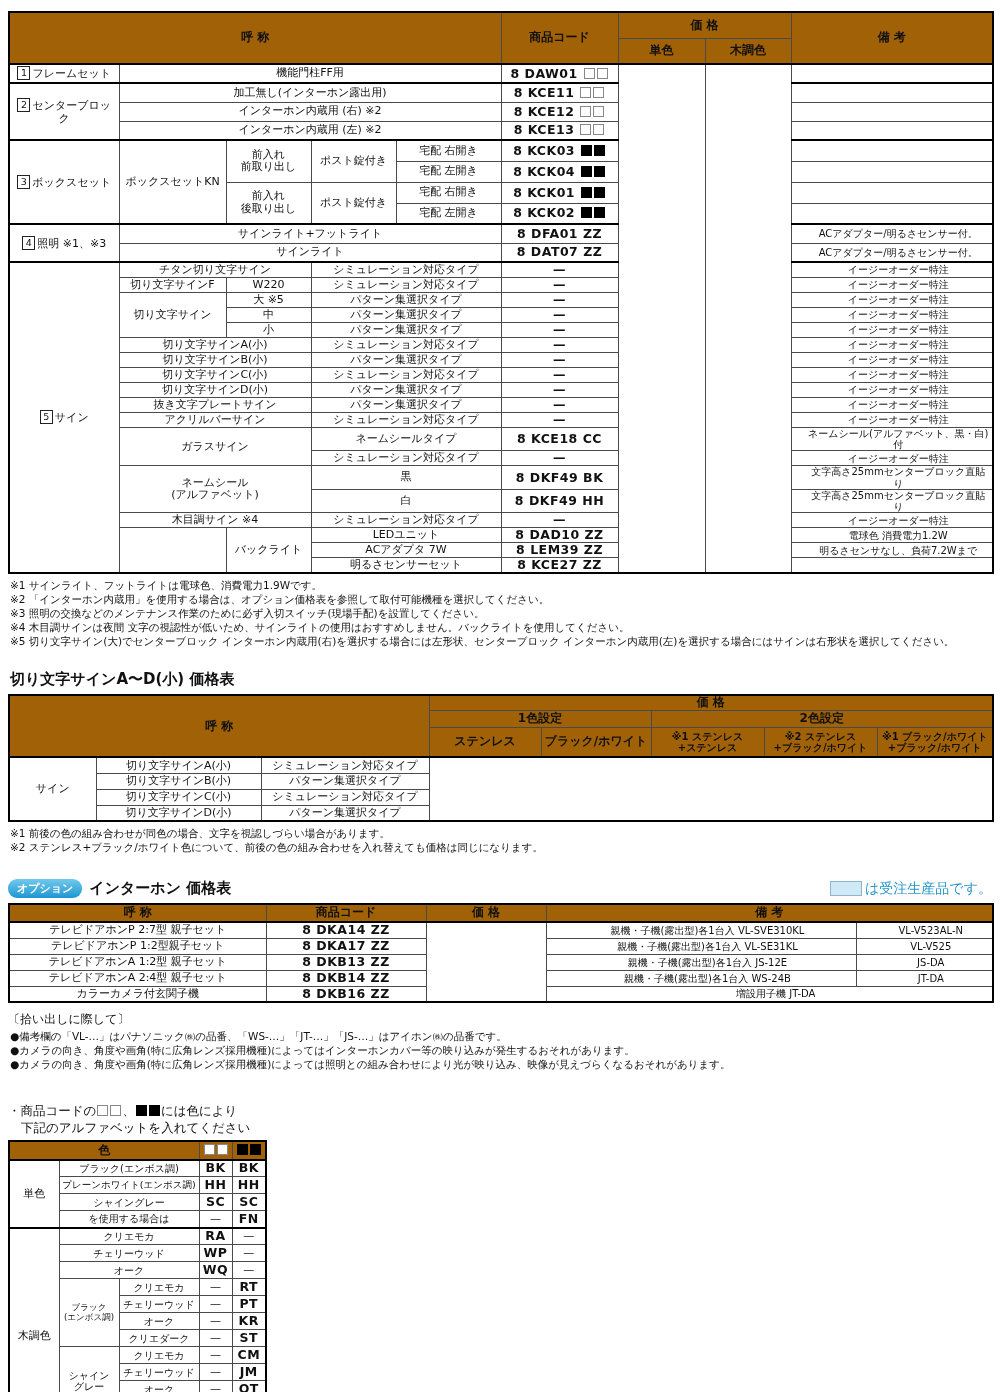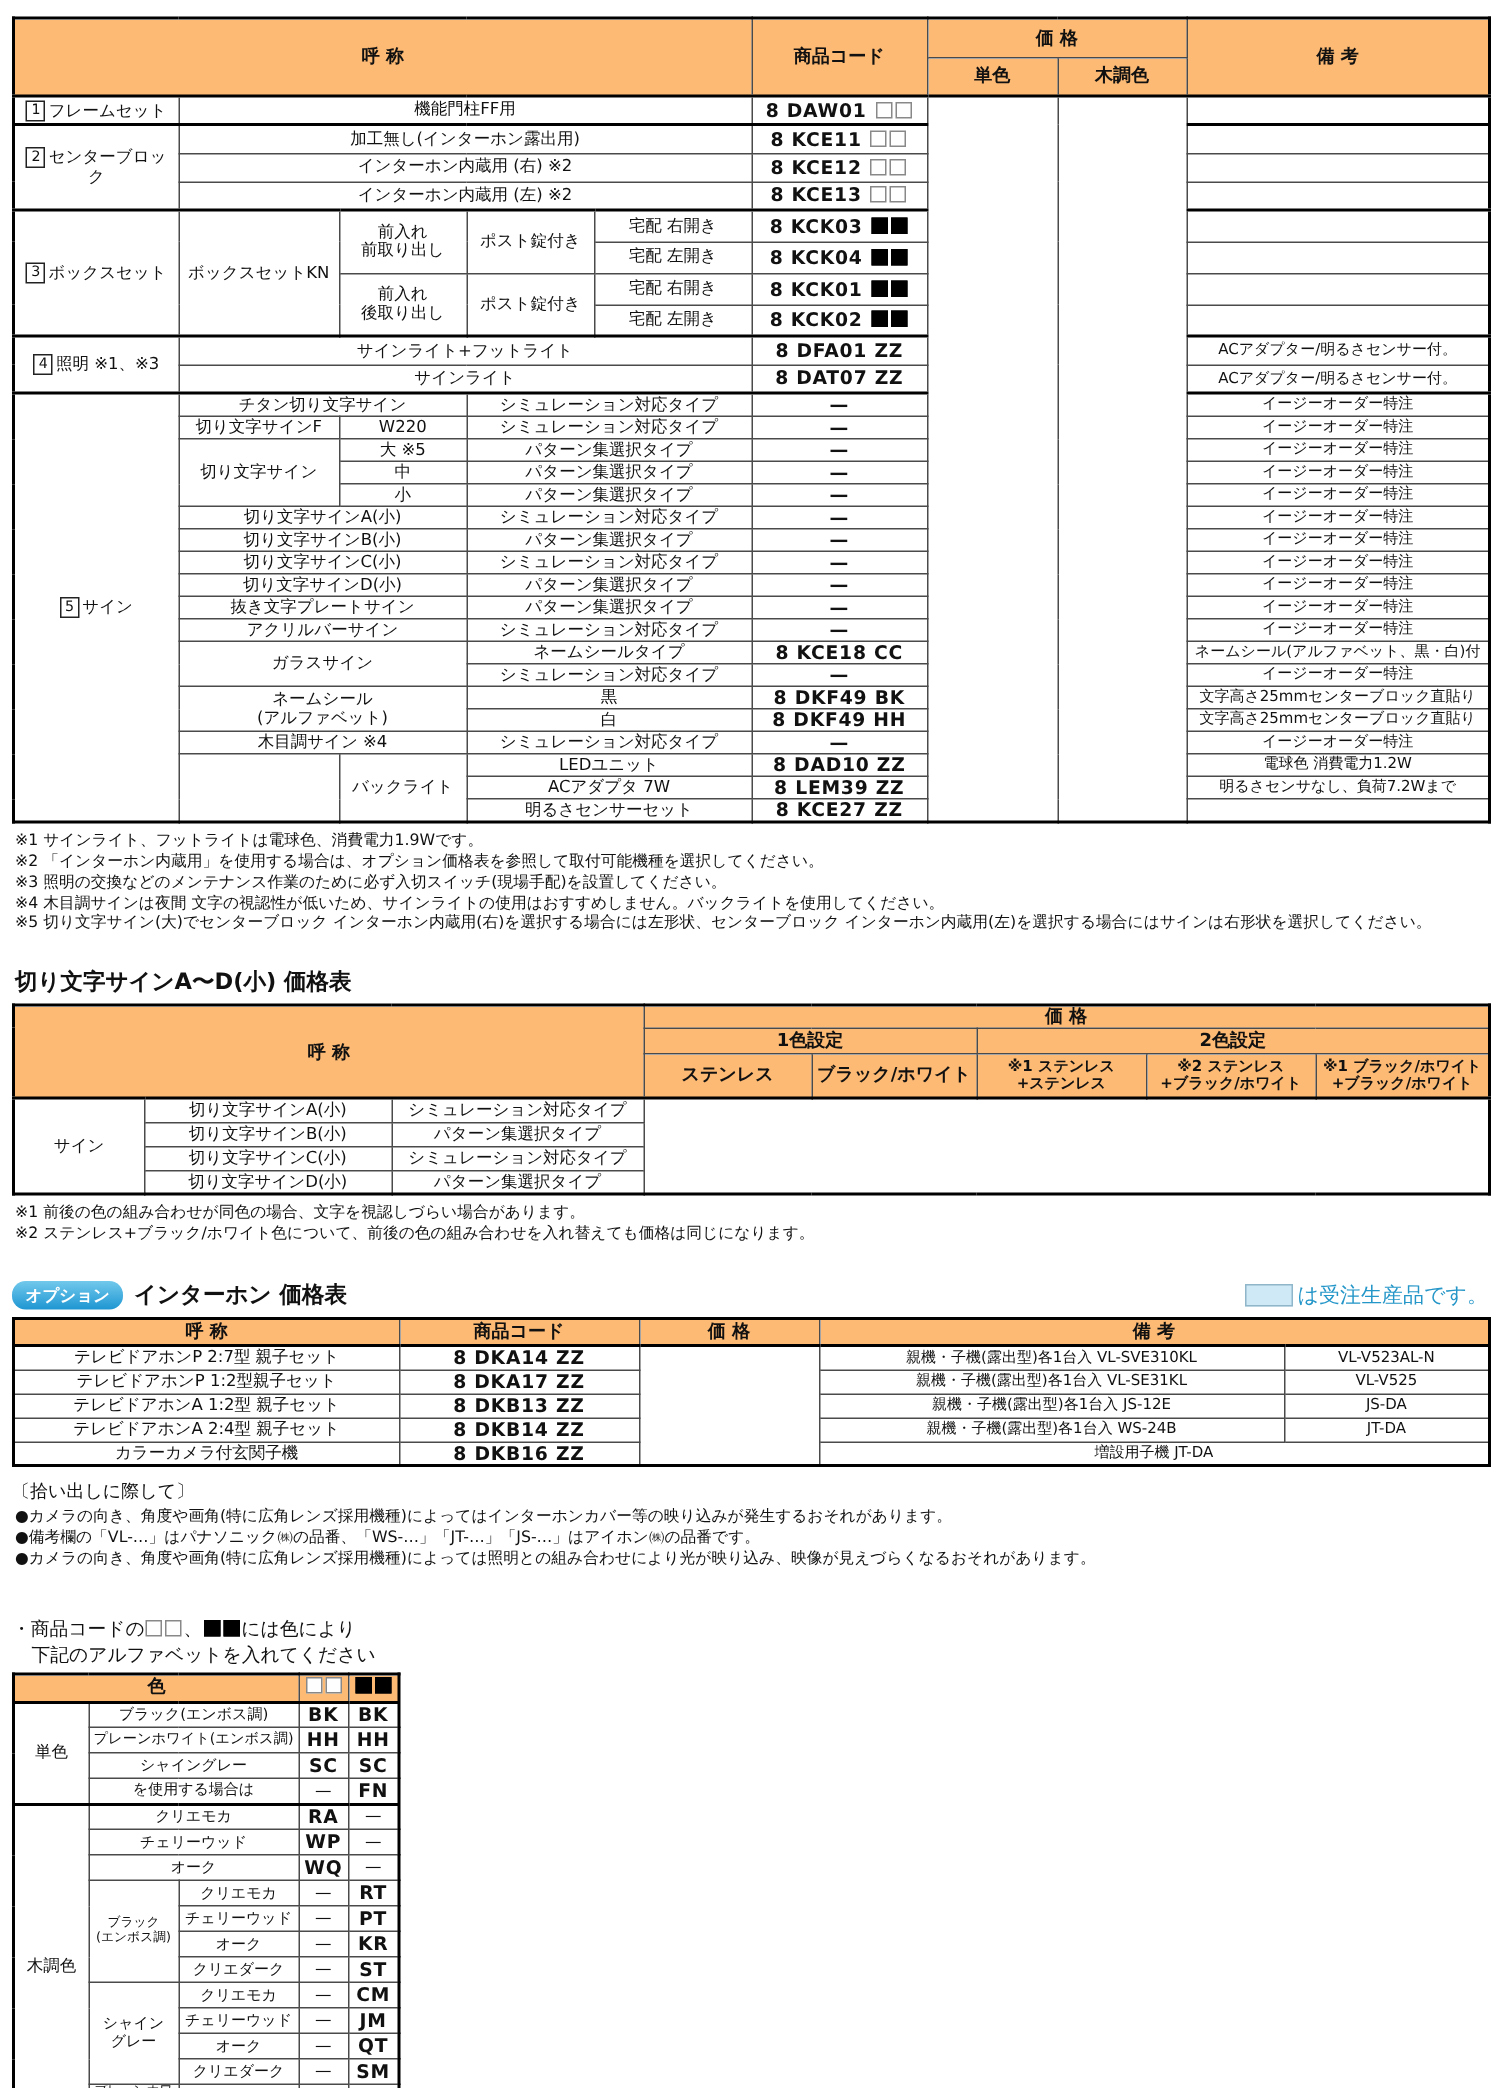--- a/index.html
+++ b/index.html
@@ -2,23 +2,23 @@
 <html><head>
 <meta charset="utf-8">
 <style>
   html,body{margin:0;padding:0;background:#fff;}
   body{width:1000px;height:1392px;overflow:hidden;
        font-family:"DejaVu Sans","Liberation Sans",sans-serif;color:#111;}
   .page{padding:8px 8px 0 8px;}
   table{border-collapse:collapse;table-layout:fixed;border:2px solid #000;}
   td{border:1px solid #4a4a4a;font-size:11px;text-align:center;vertical-align:middle;
      padding:0 2px;overflow:hidden;line-height:1.12;white-space:pre-line;}
-  td.th{background:#fdba74;font-weight:bold;font-size:12px;}
+  td.th{background:#a16207;font-weight:bold;font-size:12px;}
   td.code{font-weight:bold;font-size:12.5px;letter-spacing:.5px;}
-  td.rk{font-size:10px;}
+  td.rk{font-size:10px;padding-left:15px;}
   td.sm{font-size:10px;}
   td.sm2{font-size:9.5px;text-align:center;}
   td.xs{font-size:8.5px;}
   td.tk{border-top:2px solid #000;}
   .boxnum{display:inline-block;border:1px solid #222;min-width:11px;height:12px;line-height:12px;
      font-size:9.5px;margin-right:2px;text-align:center;vertical-align:1px;font-weight:normal;}
   .sq{display:inline-block;width:9px;height:9px;margin:0 1px;vertical-align:-1px;}
   .sq.o{border:1px solid #888;background:#fefefe;}
   .sq.f{background:#000;border:1px solid #000;}
   .notes{margin:5px 0 0 2px;}
@@ -365,22 +365,22 @@
             <td>カラーカメラ付玄関子機</td>
             <td class="code">8 DKB16 ZZ</td>
             <td colspan="2" class="rk">増設用子機 JT-DA</td>
           </tr>
         </tbody>
       </table>
     </div>
 
   <div class="notes3-title">〔拾い出しに際して〕</div>
   <div class="notes" style="margin-top:2px">
+      <div class="note-line">●備考欄の「VL-…」はパナソニック㈱の品番、「WS-…」「JT-…」「JS-…」はアイホン㈱の品番です。</div>
       <div class="note-line">●カメラの向き、角度や画角(特に広角レンズ採用機種)によってはインターホンカバー等の映り込みが発生するおそれがあります。</div>
-      <div class="note-line">●備考欄の「VL-…」はパナソニック㈱の品番、「WS-…」「JT-…」「JS-…」はアイホン㈱の品番です。</div>
       <div class="note-line">●カメラの向き、角度や画角(特に広角レンズ採用機種)によっては照明との組み合わせにより光が映り込み、映像が見えづらくなるおそれがあります。</div>
     </div>
 
   <div class="bottom-note">
     <div class="l1">・商品コードの<span class="sq o"></span><span class="sq o"></span>、<span class="sq f"></span><span class="sq f"></span>には色により</div>
     <div class="l2">下記のアルファベットを入れてください</div>
   </div>
 
   <div class="tbl-wrap">
       <table style="width: 257px;">

